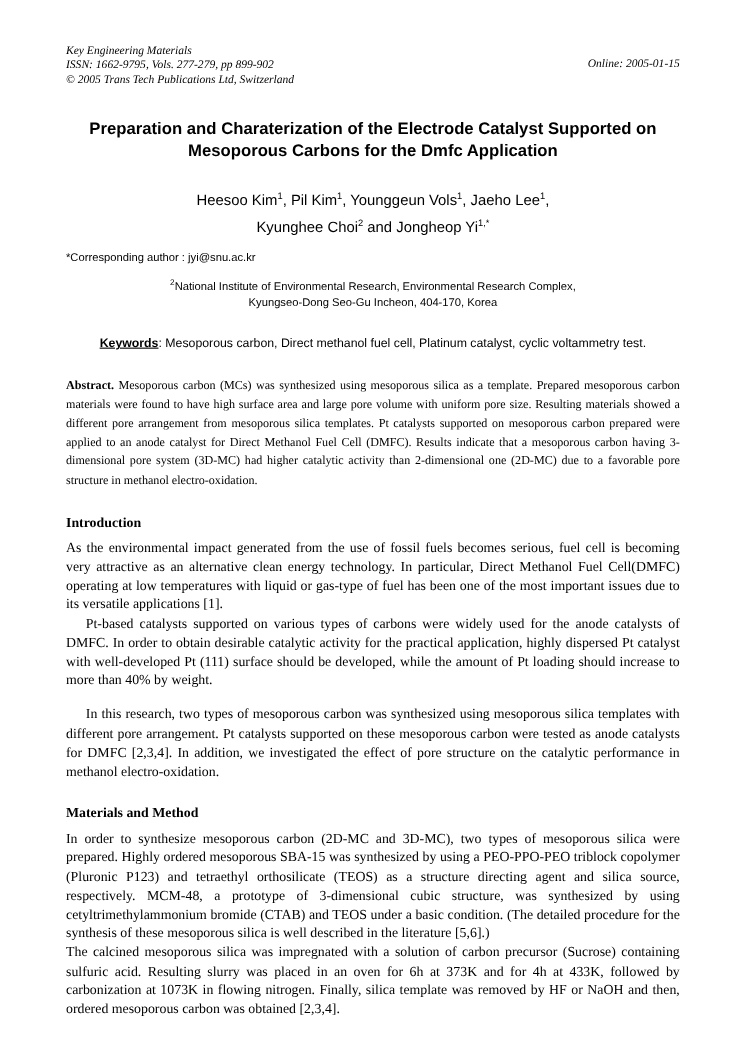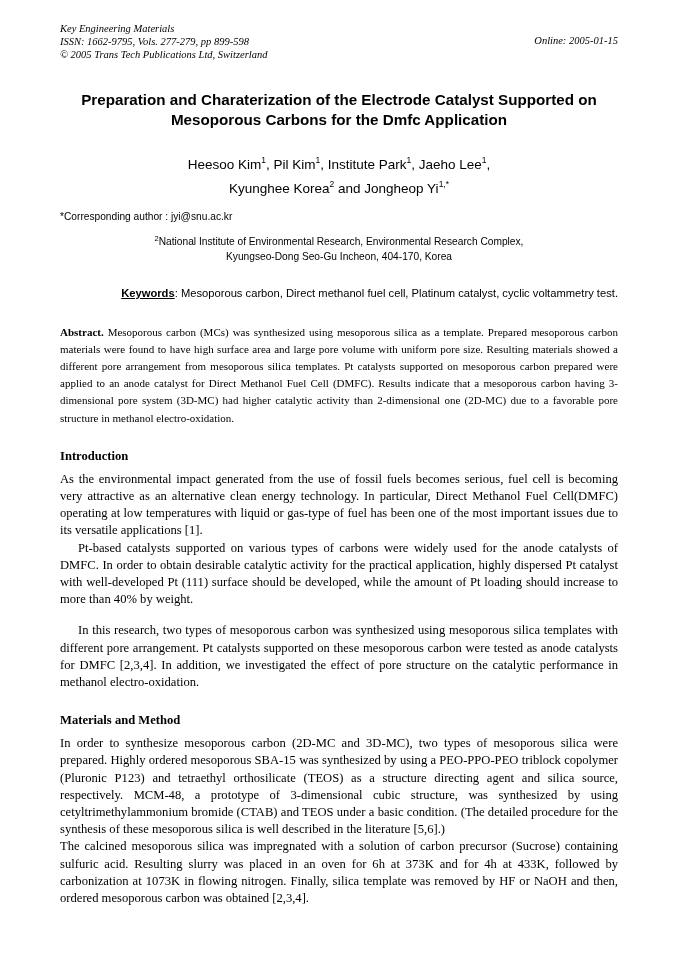--- a/index.html
+++ b/index.html
@@ -11,21 +11,21 @@
     width: 678px;
     height: 959px;
     font-family: "Liberation Serif", serif;
     color: #000000;
     overflow: hidden;
   }
   .page {
     box-sizing: border-box;
     width: 678px;
     height: 959px;
-    padding: 22px 60px 0 60px;
+    padding: 40px 60px 0 60px;
     position: relative;
   }
 
   
   .header {
     position: relative;
     font-style: italic;
     font-size: 10.5px;
     line-height: 13.2px;
   }
@@ -88,21 +88,21 @@
     font-family: "Liberation Sans", sans-serif;
     font-size: 10.2px;
   }
 
   
   .keywords {
     margin-top: 22px;
     font-family: "Liberation Sans", sans-serif;
     font-size: 11.2px;
     line-height: 15.5px;
-    text-align: right;
+    text-align: center;
   }
   .keywords .kw-label {
     font-weight: bold;
     text-decoration: underline;
   }
 
   
   .abstract {
     margin-top: 22px;
     font-size: 11px;
@@ -136,34 +136,34 @@
   }
 </style>
 </head>
 <body>
 
 <div class="page">
 
   <div class="header">
     <div class="left">
       <div class="line">Key Engineering Materials</div>
-      <div class="line">ISSN: 1662-9795, Vols. 277-279, pp 899-598</div>
+      <div class="line">ISSN: 1662-9795, Vols. 277-279, pp 899-902</div>
       <div class="line">© 2005 Trans Tech Publications Ltd, Switzerland</div>
     </div>
     <div class="right">Online: 2005-01-15</div>
   </div>
 
   <div class="title">Preparation and Charaterization of the Electrode Catalyst Supported on Mesoporous Carbons for the Dmfc Application</div>
 
   <div class="authors">
     <div>
-      <span>Heesoo Kim</span><sup>1</sup><span>, Pil Kim</span><sup>1</sup><span>, Institute Park</span><sup>1</sup><span>, Jaeho Lee</span><sup>1</sup><span>,</span>
+      <span>Heesoo Kim</span><sup>1</sup><span>, Pil Kim</span><sup>1</sup><span>, Younggeun Vols</span><sup>1</sup><span>, Jaeho Lee</span><sup>1</sup><span>,</span>
     </div>
     <div>
-      <span>Kyunghee Korea</span><sup>2</sup><span> and Jongheop Yi</span><sup>1,*</sup>
+      <span>Kyunghee Choi</span><sup>2</sup><span> and Jongheop Yi</span><sup>1,*</sup>
     </div>
   </div>
 
 
   <div class="corresponding">*Corresponding author : jyi@snu.ac.kr</div>
 
   <div class="affil affil-block">
     <div><sup>2</sup><span>National Institute of Environmental Research, Environmental Research Complex,</span></div>
     <div>Kyungseo-Dong Seo-Gu Incheon, 404-170, Korea</div>
   </div>

